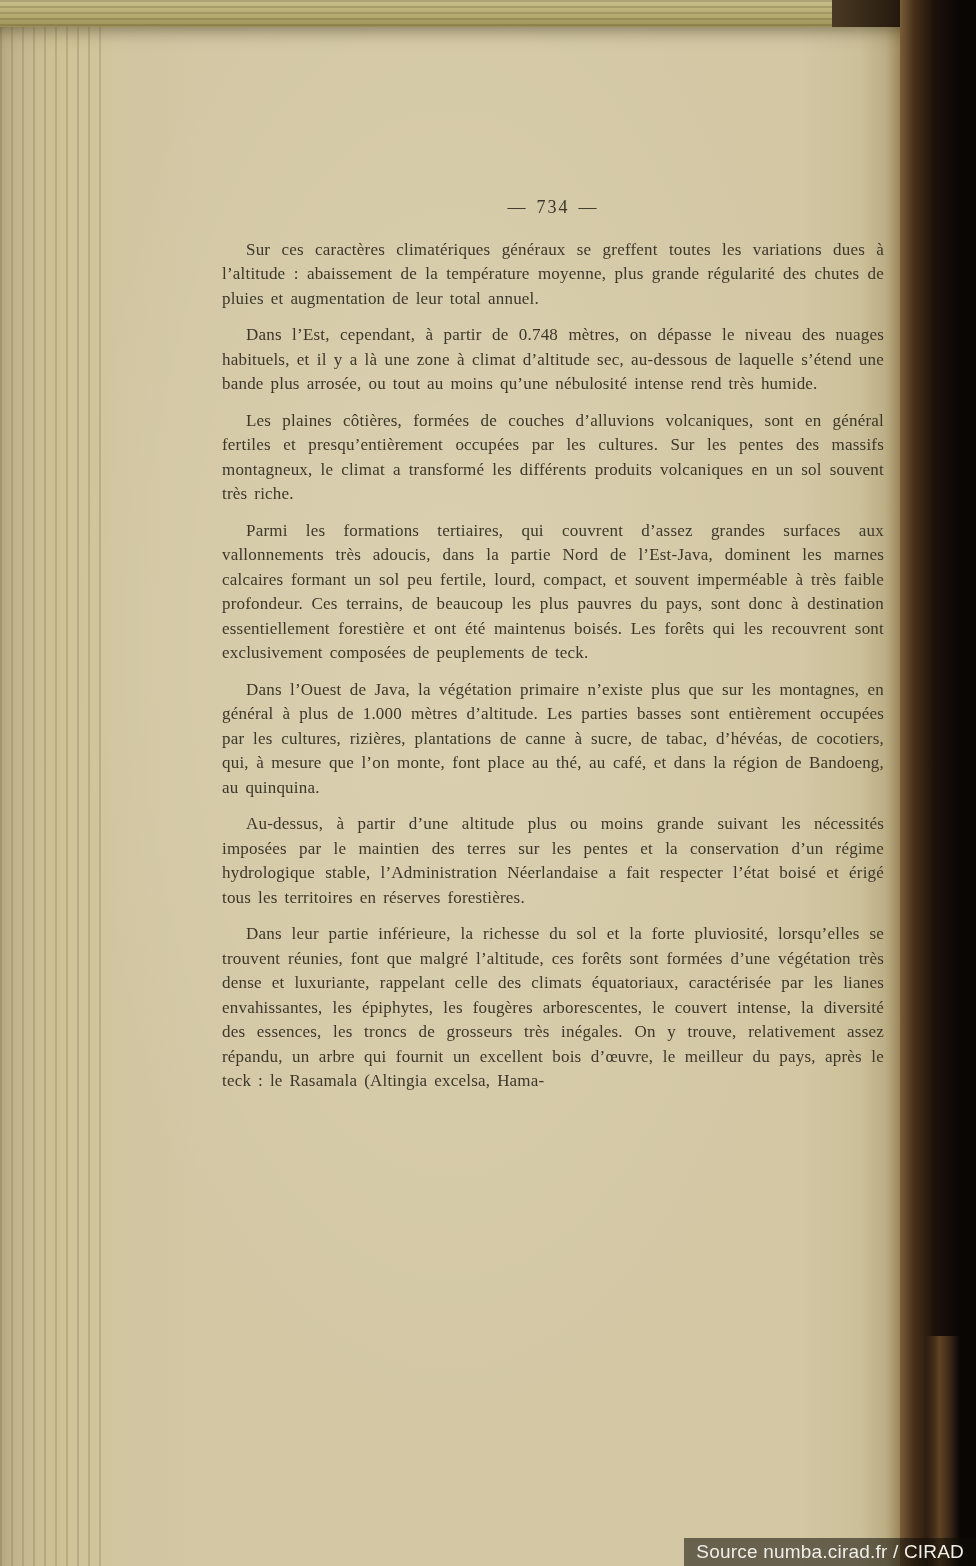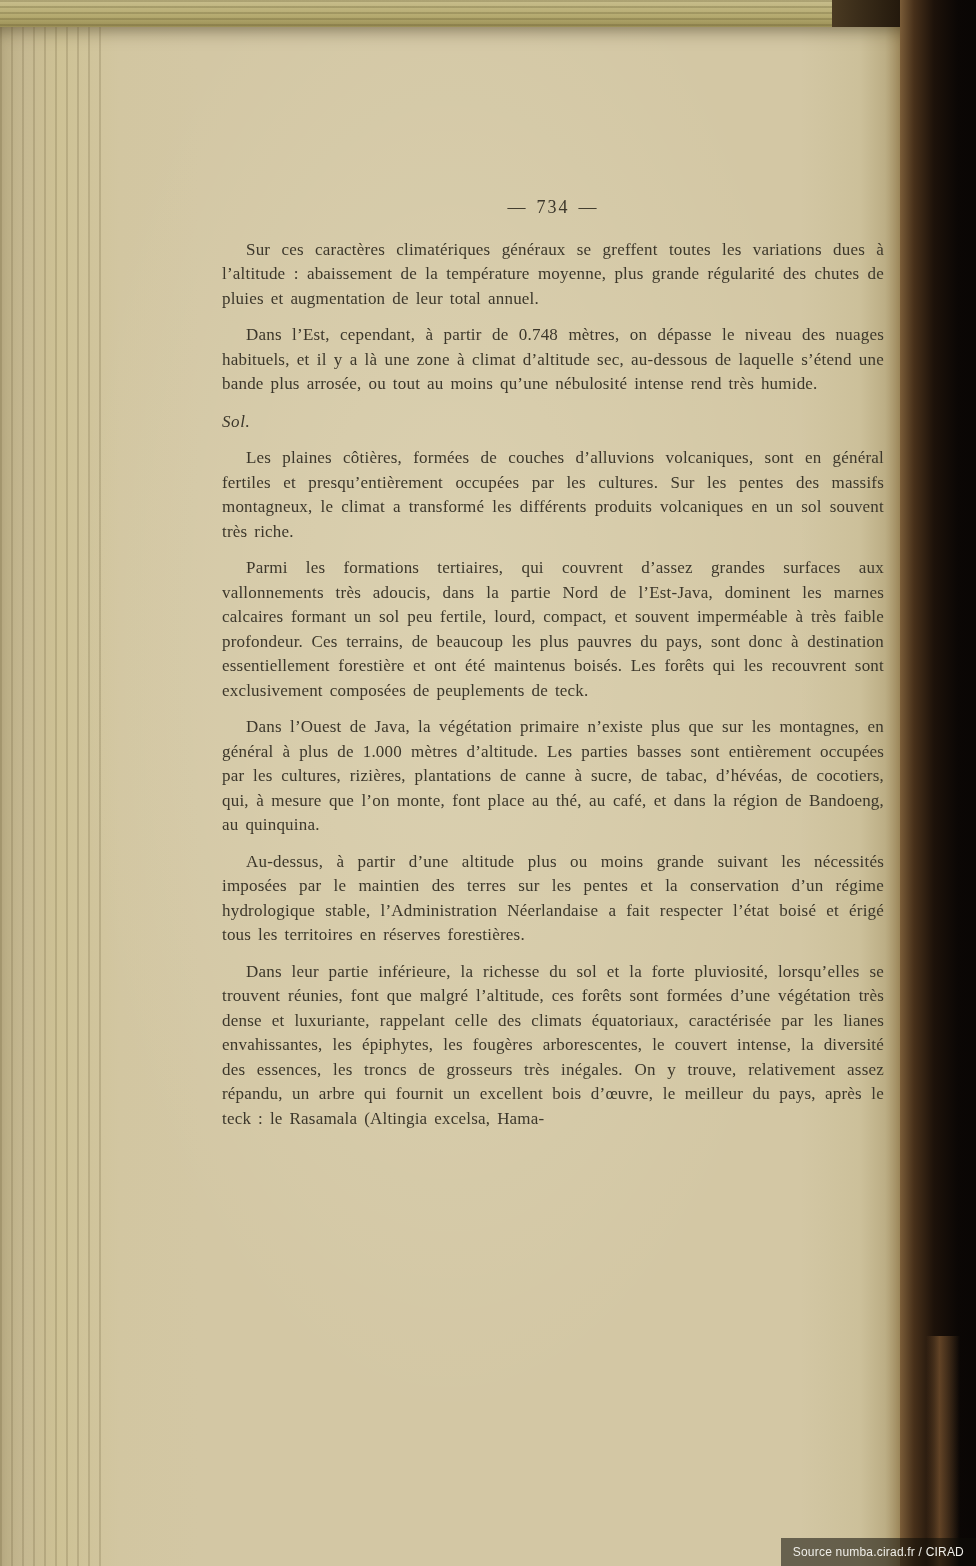--- a/index.html
+++ b/index.html
@@ -73,41 +73,40 @@
   }
   .para{margin:12px 0 9px;text-indent:24px;}
   .head{margin:13px 0 9px;font-style:italic;text-indent:0;letter-spacing:.6px;}
   
   .watermark{
     position:absolute;right:0;bottom:0;height:28px;
     padding:0 12px;line-height:28px;
     background:rgba(15,12,8,.55);
     color:#efeee8;
     font-family:"Liberation Sans","DejaVu Sans",sans-serif;
-    font-size:12px;
+    font-size:19px;
     letter-spacing:.2px;
   }
 </style>
 </head>
 <body>
 
 <div class="scan">
 
   <div class="page-edges-top"></div>
   <div class="page-edges-top-right"></div>
 
   <div class="page">
     <div class="page-edges-left"></div>
 
     <div class="content">
       <div class="page-number">— 734 —</div>
 
       <p class="para">Sur ces caractères climatériques généraux se greffent toutes les variations dues à l’altitude : abaissement de la température moyenne, plus grande régularité des chutes de pluies et augmentation de leur total annuel.</p>
       <p class="para">Dans l’Est, cependant, à partir de 0.748 mètres, on dépasse le niveau des nuages habituels, et il y a là une zone à climat d’altitude sec, au-dessous de laquelle s’étend une bande plus arrosée, ou tout au moins qu’une nébulosité intense rend très humide.</p>
-      <p class="head">Sol.</p>
       <p class="para">Les plaines côtières, formées de couches d’alluvions volcaniques, sont en général fertiles et presqu’entièrement occupées par les cultures. Sur les pentes des massifs montagneux, le climat a transformé les différents produits volcaniques en un sol souvent très riche.</p>
       <p class="para">Parmi les formations tertiaires, qui couvrent d’assez grandes surfaces aux vallonnements très adoucis, dans la partie Nord de l’Est-Java, dominent les marnes calcaires formant un sol peu fertile, lourd, compact, et souvent imperméable à très faible profondeur. Ces terrains, de beaucoup les plus pauvres du pays, sont donc à destination essentiellement forestière et ont été maintenus boisés. Les forêts qui les recouvrent sont exclusivement composées de peuplements de teck.</p>
       <p class="para">Dans l’Ouest de Java, la végétation primaire n’existe plus que sur les montagnes, en général à plus de 1.000 mètres d’altitude. Les parties basses sont entièrement occupées par les cultures, rizières, plantations de canne à sucre, de tabac, d’hévéas, de cocotiers, qui, à mesure que l’on monte, font place au thé, au café, et dans la région de Bandoeng, au quinquina.</p>
       <p class="para">Au-dessus, à partir d’une altitude plus ou moins grande suivant les nécessités imposées par le maintien des terres sur les pentes et la conservation d’un régime hydrologique stable, l’Administration Néerlandaise a fait respecter l’état boisé et érigé tous les territoires en réserves forestières.</p>
       <p class="para">Dans leur partie inférieure, la richesse du sol et la forte pluviosité, lorsqu’elles se trouvent réunies, font que malgré l’altitude, ces forêts sont formées d’une végétation très dense et luxuriante, rappelant celle des climats équatoriaux, caractérisée par les lianes envahissantes, les épiphytes, les fougères arborescentes, le couvert intense, la diversité des essences, les troncs de grosseurs très inégales. On y trouve, relativement assez répandu, un arbre qui fournit un excellent bois d’œuvre, le meilleur du pays, après le teck : le Rasamala (Altingia excelsa, Hama-</p>
     </div>
   </div>
 
   <div class="book-edge-right"></div>
   <div class="book-pages-right-bottom"></div>

